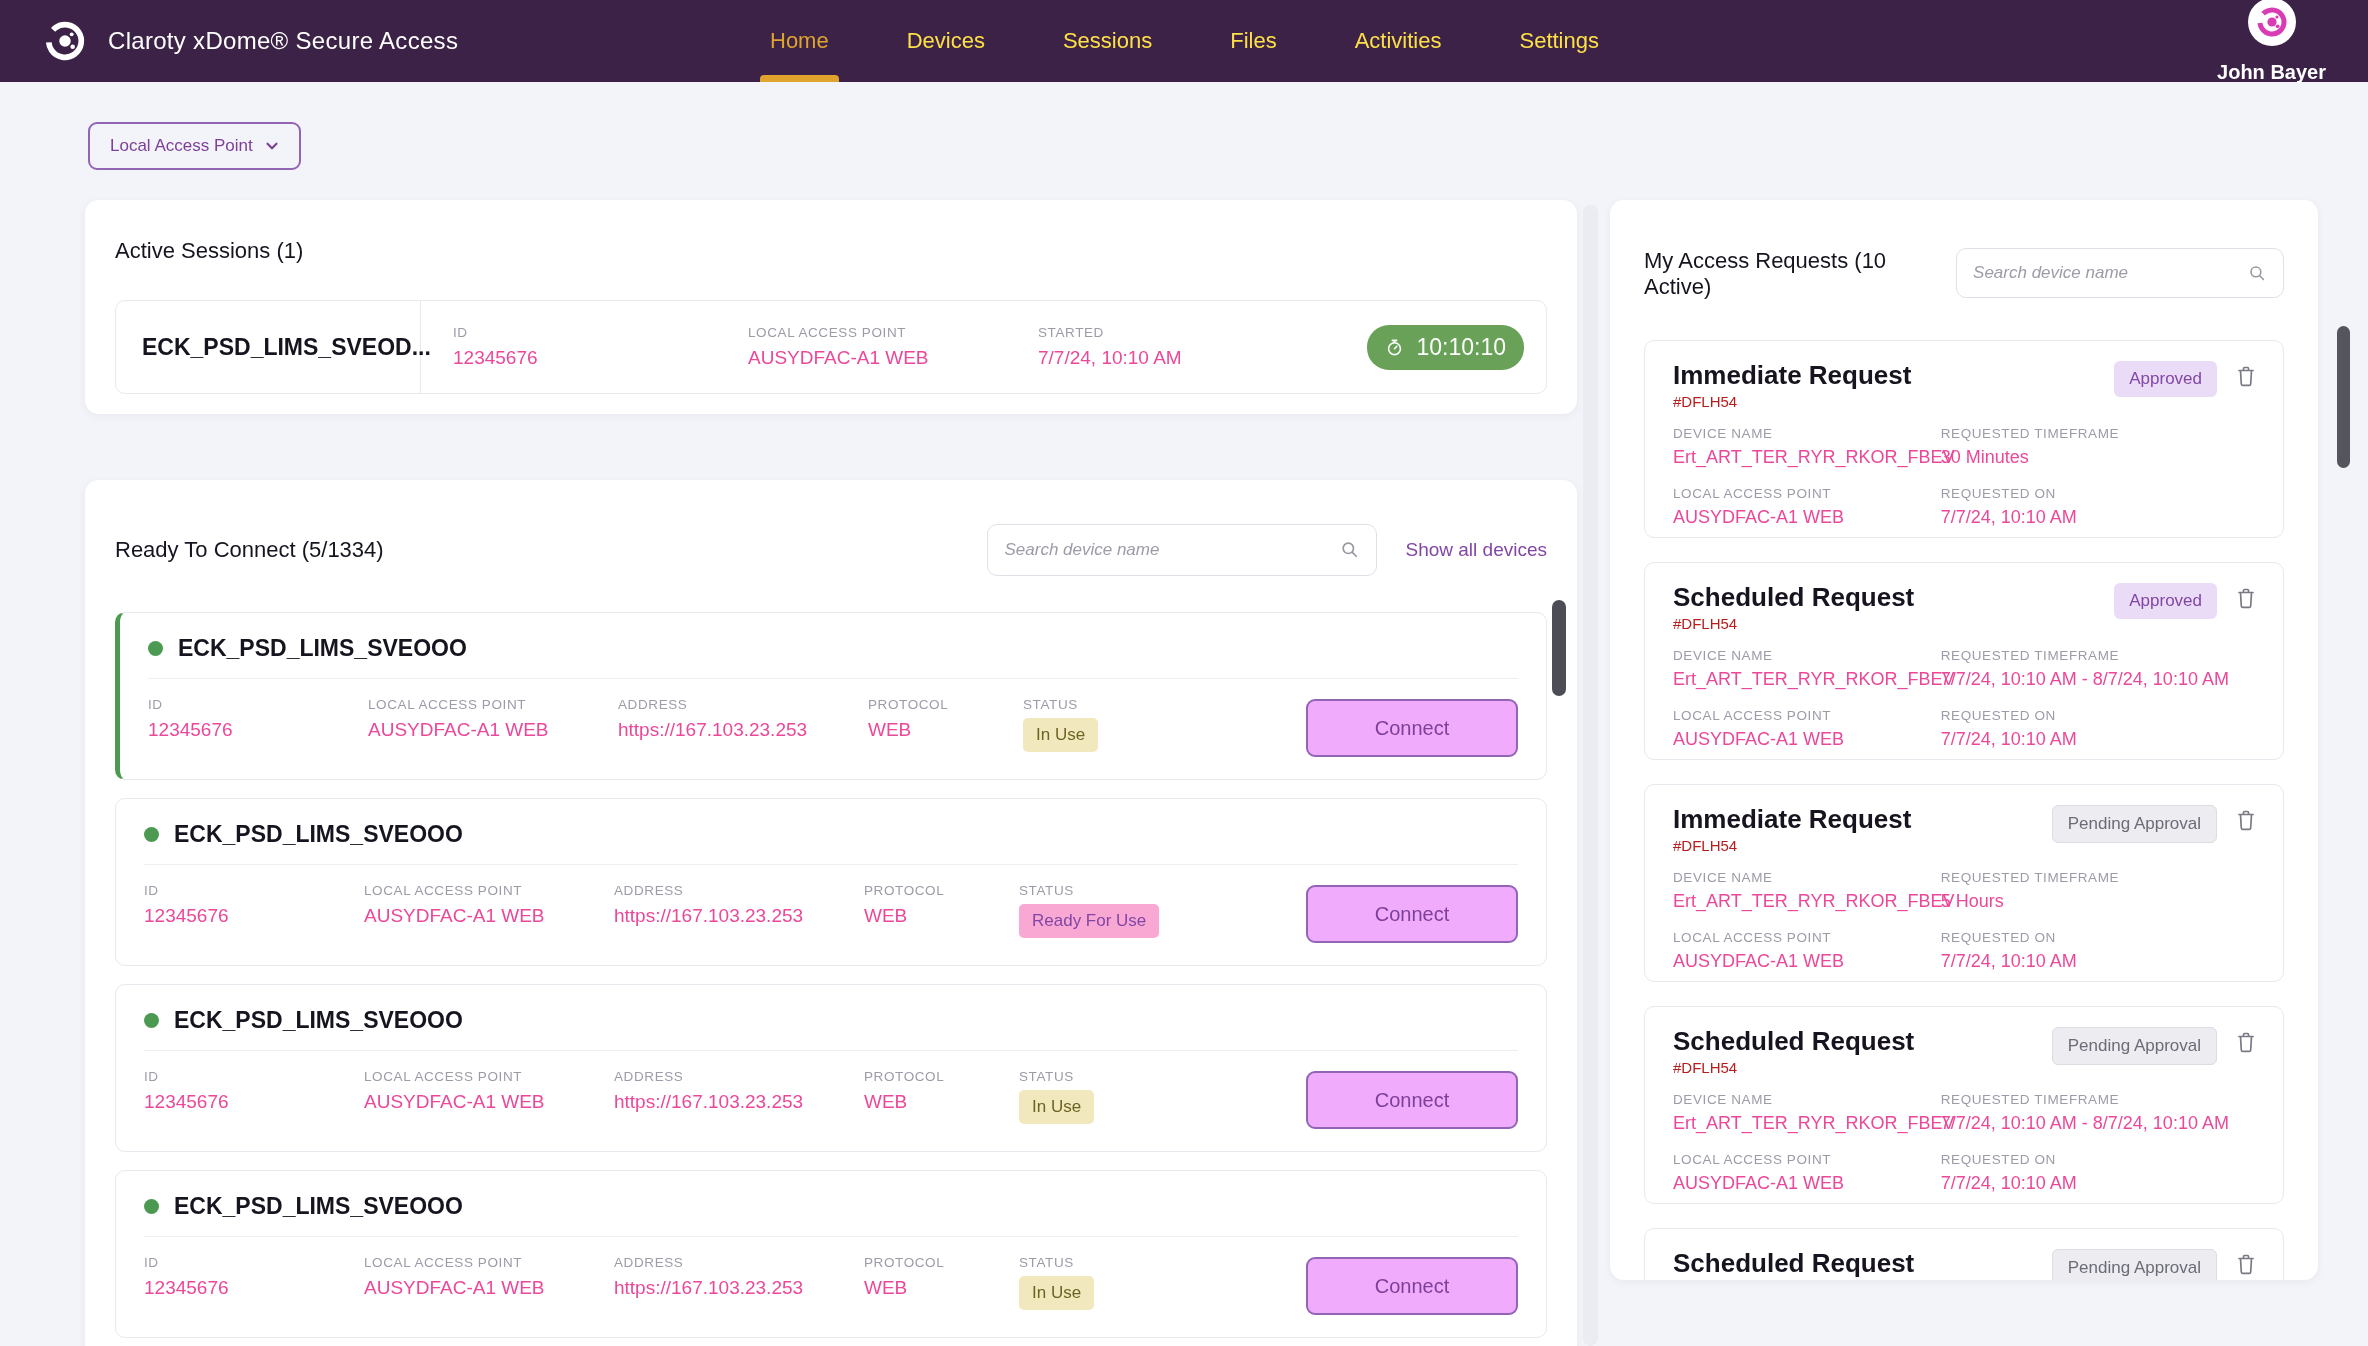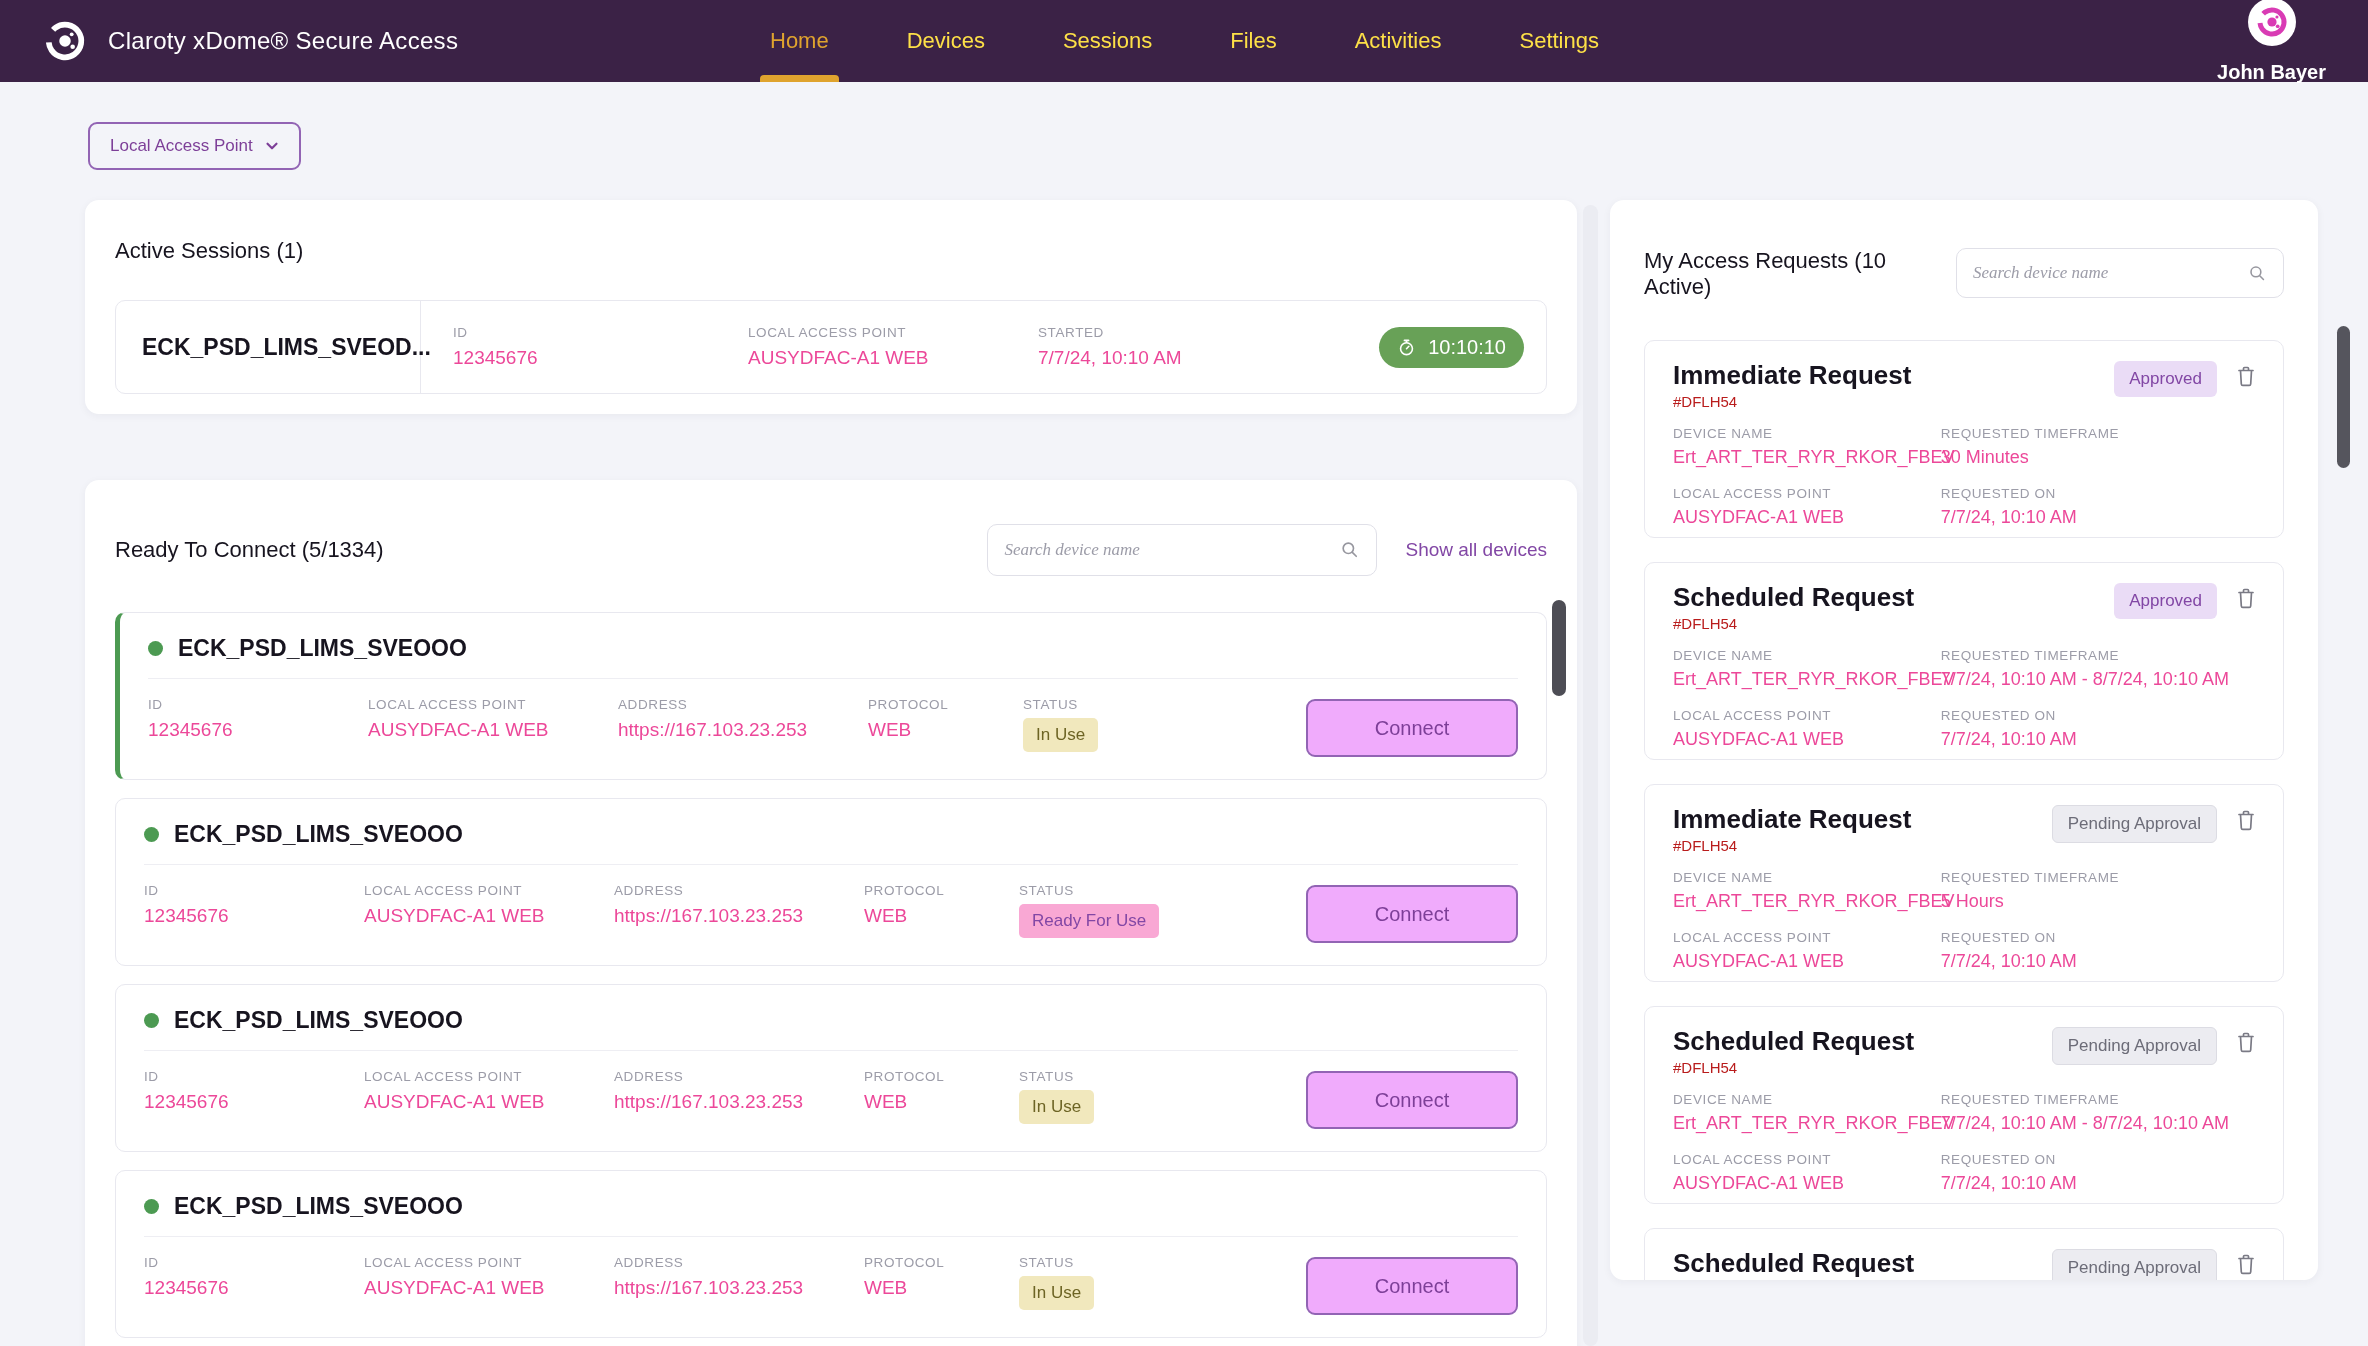--- a/index.html
+++ b/index.html
@@ -41,33 +41,33 @@
   .panel { position:absolute; background:#FFFFFF; border-radius:14px;
     box-shadow:0 2px 8px rgba(40,35,60,.05); }
 
   .section-title { font-size:22px; color:#17141F; }
   .field-label { font-size:13.5px; color:#9C9CA8; letter-spacing:.6px; }
   .field-value { font-size:19px; color:#ec4899; margin-top:7px; white-space:nowrap; }
 
   .search-box { display:flex; align-items:center; height:52px;
     border:1px solid #E0E0E8; border-radius:10px; background:#FFFFFF; padding:0 16px; }
   .search-box input { border:none; outline:none; flex:1; font-size:17px; font-style:italic;
-    color:#5a5a64; font-family:Liberation Serif, serif; background:transparent; min-width:0; }
+    color:#5a5a64; font-family:Liberation Sans, sans-serif; background:transparent; min-width:0; }
   .search-box input::placeholder { color:#9C9CA8; font-style:italic; }
 
   
   .panel-sessions { left:85px; top:200px; width:1492px; height:214px; padding:38px 30px 0; }
   .session-row { margin-top:36px; height:94px; border:1px solid #E8E8EF; border-radius:10px;
     display:flex; align-items:center; }
   .session-name { width:305px; height:100%; display:flex; align-items:center; padding-left:26px;
     font-size:23px; font-weight:bold; color:#17141F; border-right:1px solid #E8E8EF; }
   .session-cell { padding-left:32px; }
   .cell-id { width:295px; } .cell-lap { width:290px; } .cell-started { width:310px; }
   .timer-badge { margin-left:auto; margin-right:22px; background:#68A157; color:#FFFFFF;
-    border-radius:22px; padding:9px 18px; font-size:20px; display:flex; align-items:center; gap:12px; }
+    border-radius:22px; padding:9px 18px; font-size:23px; display:flex; align-items:center; gap:12px; }
 
   
   .panel-ready { left:85px; top:480px; width:1492px; height:910px; padding:44px 30px 0; overflow:hidden; }
   .ready-header { display:flex; align-items:center; }
   .ready-search { margin-left:auto; width:390px; }
   .show-all { margin-left:28px; color:#8247A5; font-size:19px; cursor:pointer; white-space:nowrap; }
   .device-list { margin-top:36px; display:flex; flex-direction:column; gap:18px; }
   .device-card { border:1px solid #E8E8EF; border-radius:10px; height:168px; background:#FFFFFF; }
   .device-card.highlight { border-left:5px solid #4C9A52; }
   .device-title-row { display:flex; align-items:center; gap:15px; padding:22px 28px 16px; }

